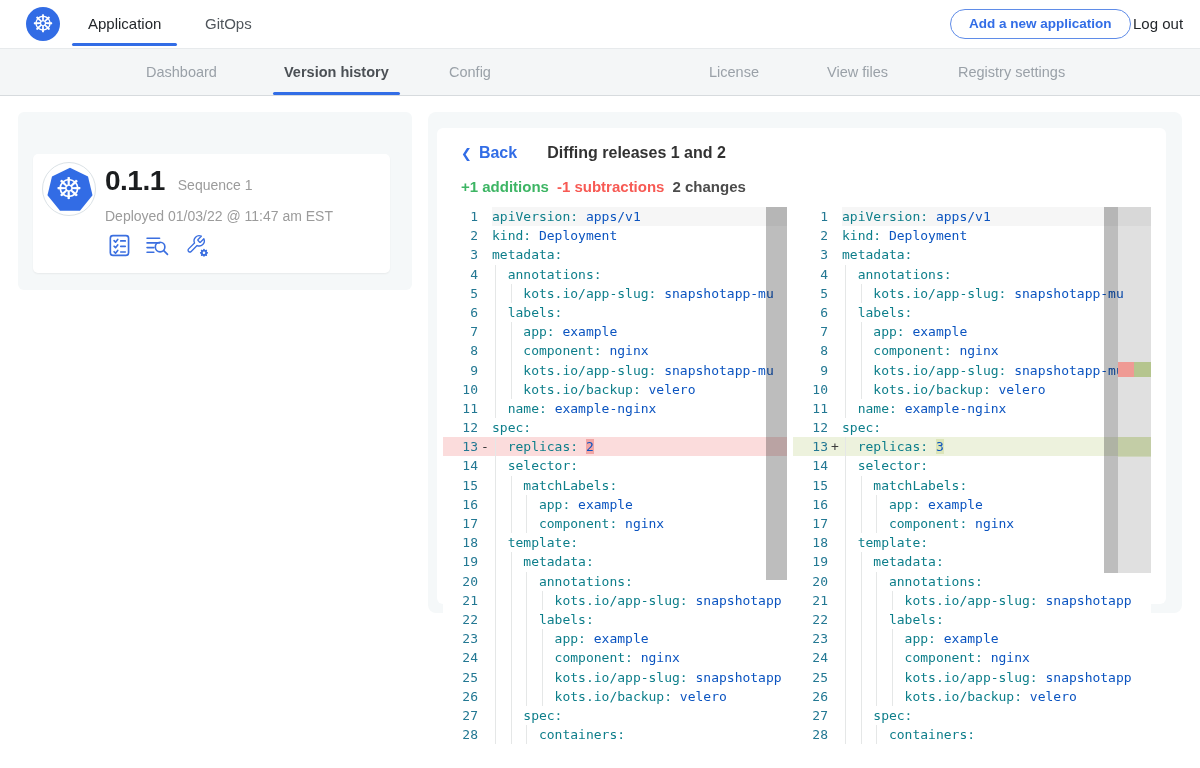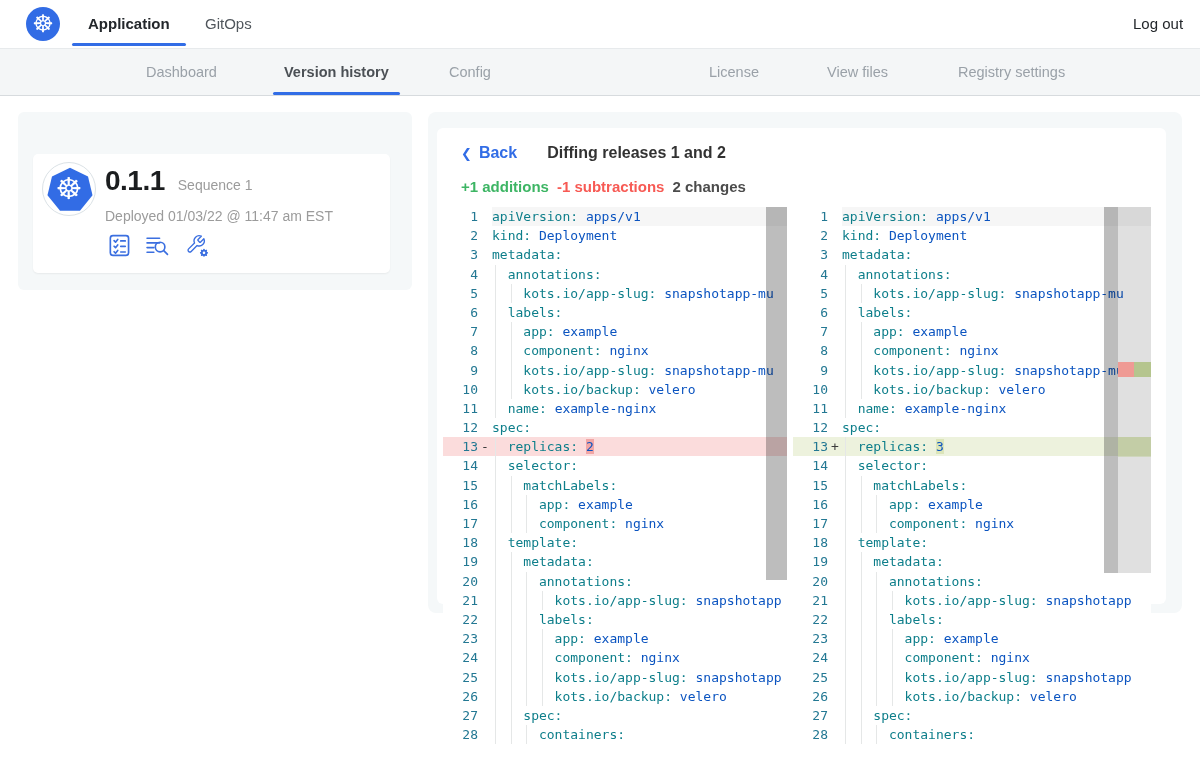--- a/index.html
+++ b/index.html
@@ -5,21 +5,21 @@
   html,body{margin:0;padding:0;background:#fff;}
   .stage{position:relative;width:1200px;height:768px;overflow:hidden;background:#fff;
          font-family:"Liberation Sans",sans-serif;-webkit-font-smoothing:antialiased;}
 
   
   .topnav{position:absolute;left:0;top:0;width:1200px;height:48px;background:#fff;}
   .k8s-badge{position:absolute;left:26px;top:7px;width:34px;height:34px;border-radius:50%;
              background:var(--k8s-blue);display:flex;align-items:center;justify-content:center;}
   .k8s-badge .wheel{color:#fff;font-family:"DejaVu Sans",sans-serif;font-size:24px;line-height:1;}
   .nav-tab{position:absolute;top:0;height:47px;line-height:47px;font-size:15px;cursor:pointer;}
-  .nav-tab.app{left:88px;color:#23272b;font-weight:700;}
+  .nav-tab.app{left:88px;color:#23272b;font-weight:400;}
   .nav-tab.app::after{content:"";position:absolute;left:-16px;right:-16px;bottom:1px;height:3px;
                       background:var(--accent);border-radius:2px;}
   .nav-tab.gitops{left:205px;color:#50565c;font-weight:500;}
   .add-btn{position:absolute;left:950px;top:9px;height:30px;padding:0 18px;border:1px solid #5f8ce8;
            border-radius:16px;background:#fff;color:var(--accent);font-weight:700;font-size:13.5px;
            line-height:28px;box-sizing:border-box;cursor:pointer;}
   .logout{position:absolute;left:1133px;top:0;height:47px;line-height:47px;font-size:15px;color:#23272b;cursor:pointer;}
 
   
   .subnav{position:absolute;left:0;top:48px;width:1200px;height:48px;background:#f4f6f7;
@@ -91,20 +91,21 @@
 <body>
 
 <div class="stage">
 
   <div class="topnav">
     <div class="k8s-badge">
       <span class="wheel">☸</span>
     </div>
     <span class="nav-tab app">Application</span>
     <span class="nav-tab gitops">GitOps</span>
+    <button class="add-btn">Add a new application</button>
     <span class="logout">Log out</span>
   </div>
 
   <div class="subnav">
     <span class="sub-item i0">Dashboard</span>
     <span class="sub-item i1 active">Version history</span>
     <span class="sub-item i2">Config</span>
     <span class="sub-item i4">License</span>
     <span class="sub-item i5">View files</span>
     <span class="sub-item i6">Registry settings</span>

